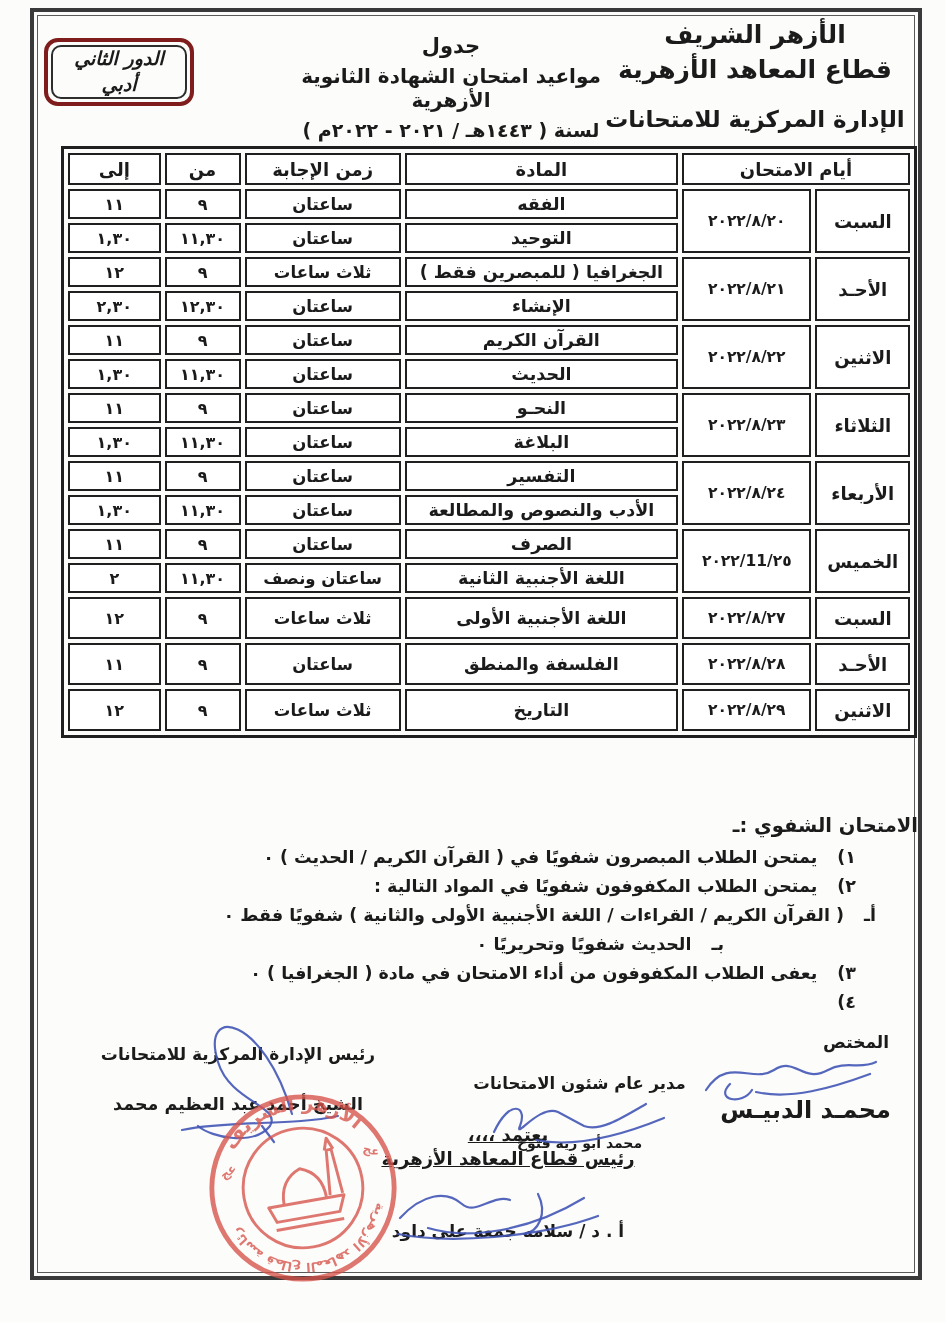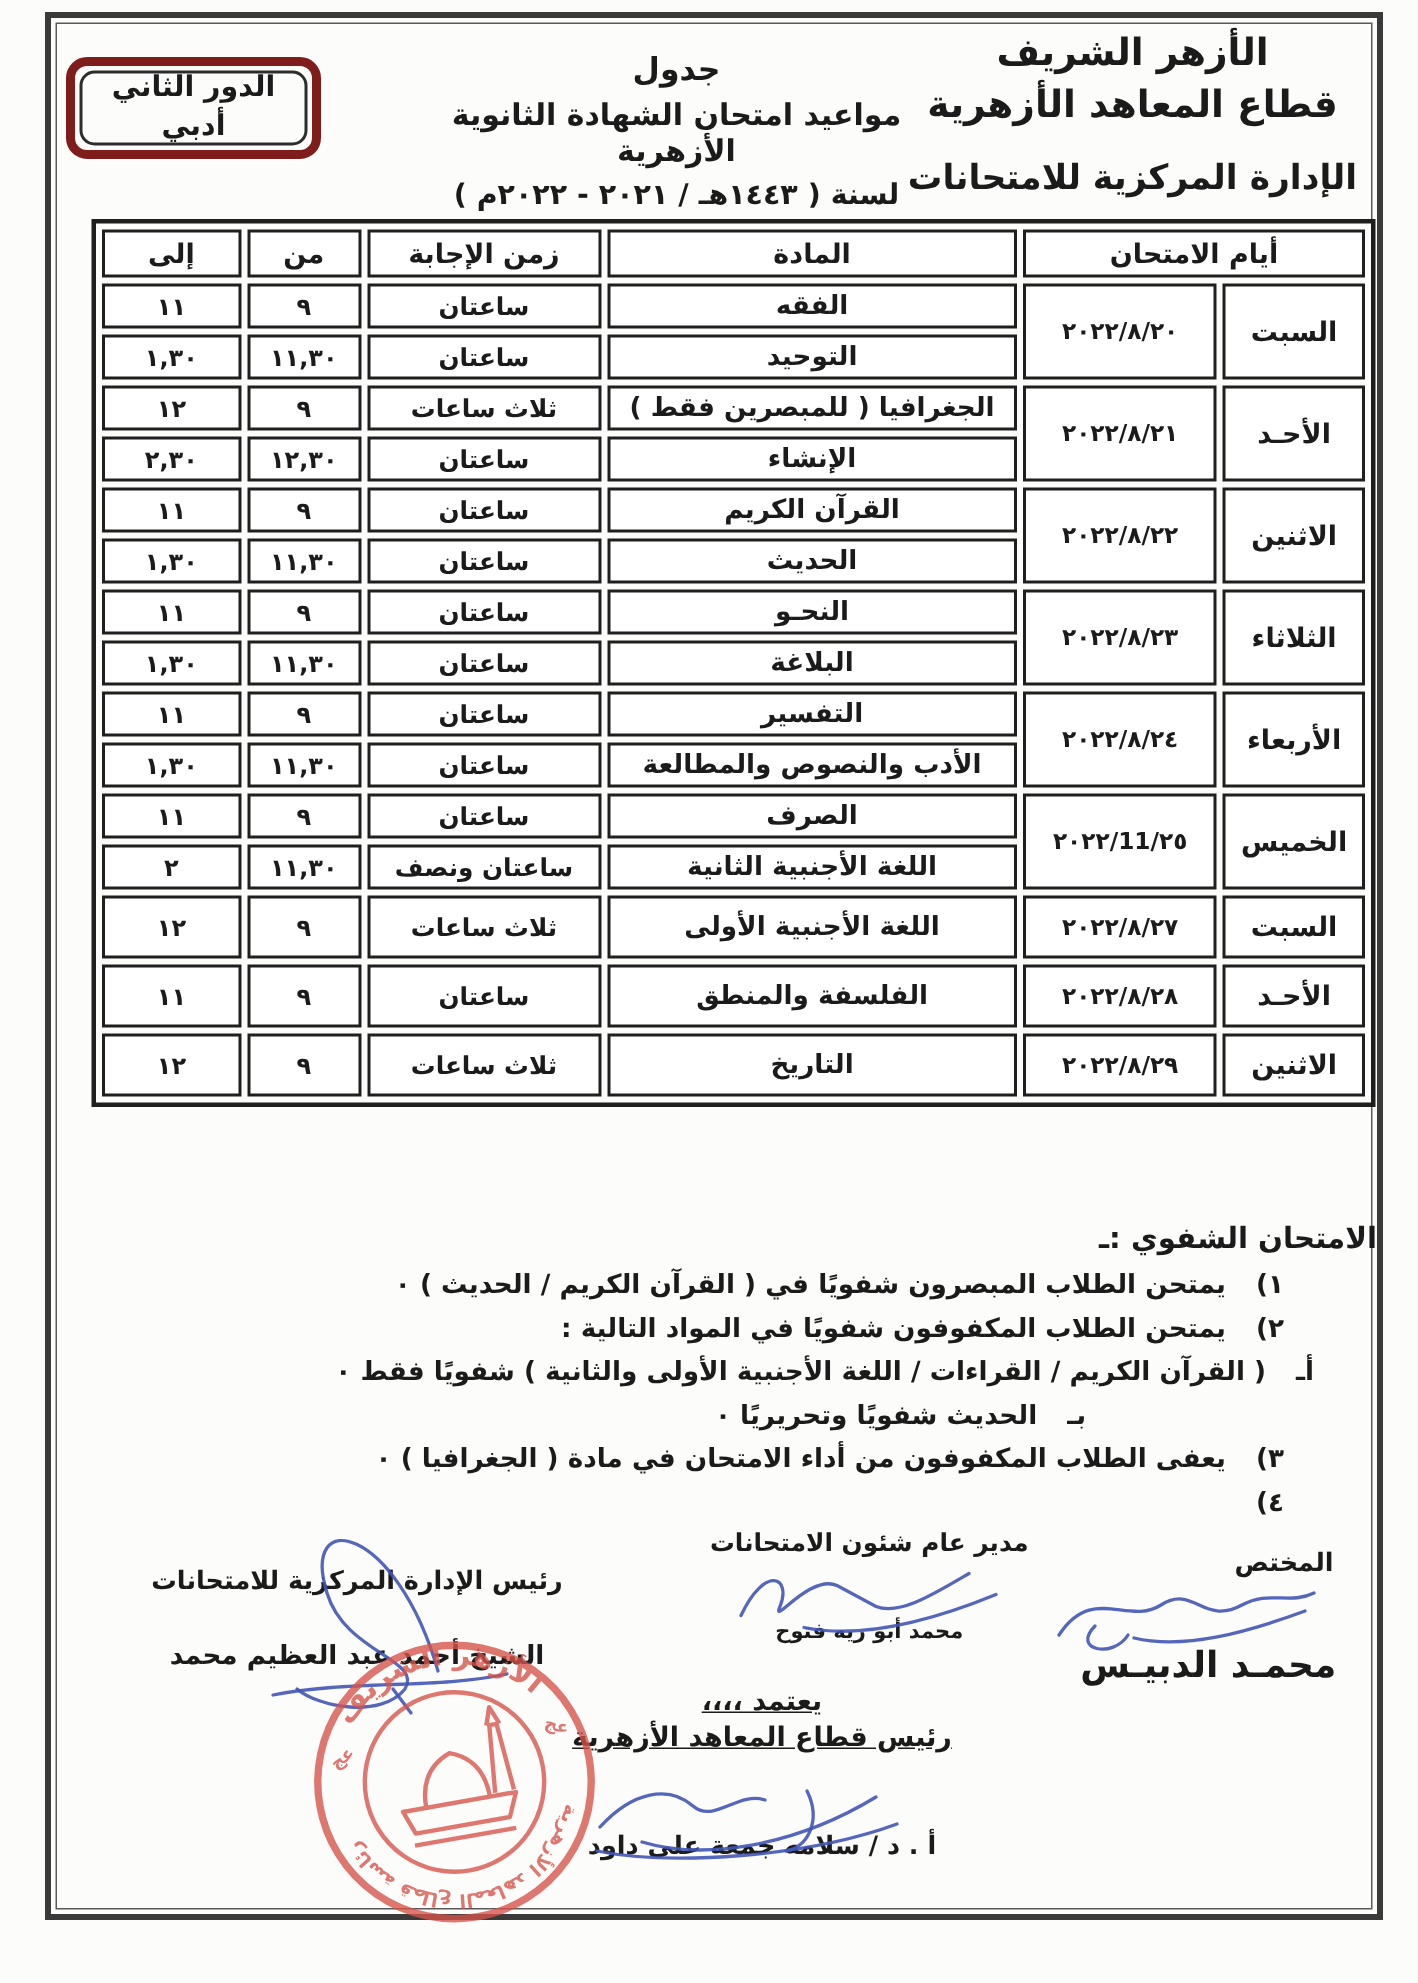--- a/index.html
+++ b/index.html
@@ -20,22 +20,22 @@
   .org-header .l1 { font-size:25px; letter-spacing:-1px; }
   .org-header .l2 { font-size:25px; letter-spacing:-1px; margin-top:6px; }
   .org-header .l3 { font-size:23px; letter-spacing:-1px; margin-top:22px; }
 
   .title-block { position:absolute; left:281px; top:34px; width:340px; text-align:center;
     font-weight:700; direction:rtl; }
   .title-block .t1 { font-size:21px; }
   .title-block .t2 { font-size:20px; margin-top:6px; }
   .title-block .t3 { font-size:19px; margin-top:7px; }
 
-  .round-box { position:absolute; left:44px; top:38px; width:170px; height:68px;
-    border:6px solid #7f1d1d; border-radius:14px; }
+  .round-box { position:absolute; left:44px; top:38px; width:150px; height:68px;
+    border:4px solid #7f1d1d; border-radius:14px;font-style:italic; }
   .round-box .inner { position:absolute; inset:3px; border:2px solid #2d2d2d; border-radius:10px;
     display:flex; flex-direction:column; align-items:center; justify-content:center;
     font-weight:700; font-size:19px; line-height:1.35; direction:rtl; }
 
   
   table.exam-table {
     position:absolute; left:61px; top:146px; width:856px;
     border-collapse:separate; border-spacing:4px; border:3px solid #1f1f1f;
     table-layout:fixed; background:#fcfcfa; direction:rtl;
   }
@@ -65,21 +65,21 @@
   .sig-block .sig-title { position:relative; z-index:1; }
   .sig-block .sig-name  { position:relative; z-index:1; }
   .sig-svg { position:absolute; z-index:2; pointer-events:none; }
   .sig-svg path { fill:none; stroke:#4356b6; stroke-width:2.2; stroke-linecap:round; opacity:.9; }
 
   .sig-specialist { left:688px; top:1032px; width:235px; }
   .sig-specialist .sig-title { text-align:right; padding-right:34px; font-size:17px; }
   .sig-specialist .sig-name  { margin-top:44px; text-align:center; font-size:24px; }
   .sig-specialist .sig-svg { top:6px; left:10px; }
 
-  .sig-director { left:452px; top:1019px; width:255px; }
+  .sig-director { left:452px; top:1074px; width:255px; }
   .sig-director .sig-title { text-align:center; font-size:16.5px; }
   .sig-director .sig-name  { margin-top:42px; text-align:center; font-size:14px; }
   .sig-director .sig-svg { top:16px; left:26px; }
 
   .sig-central { left:88px; top:1000px; width:300px; }
   .sig-central .sig-title { margin-top:44px; text-align:center; font-size:17px; }
   .sig-central .sig-name  { margin-top:30px; text-align:center; font-size:17.5px; }
   .sig-central .sig-svg { top:-2px; left:52px; }
 
   .sig-approval { left:358px; top:1124px; width:300px; text-align:center; }

